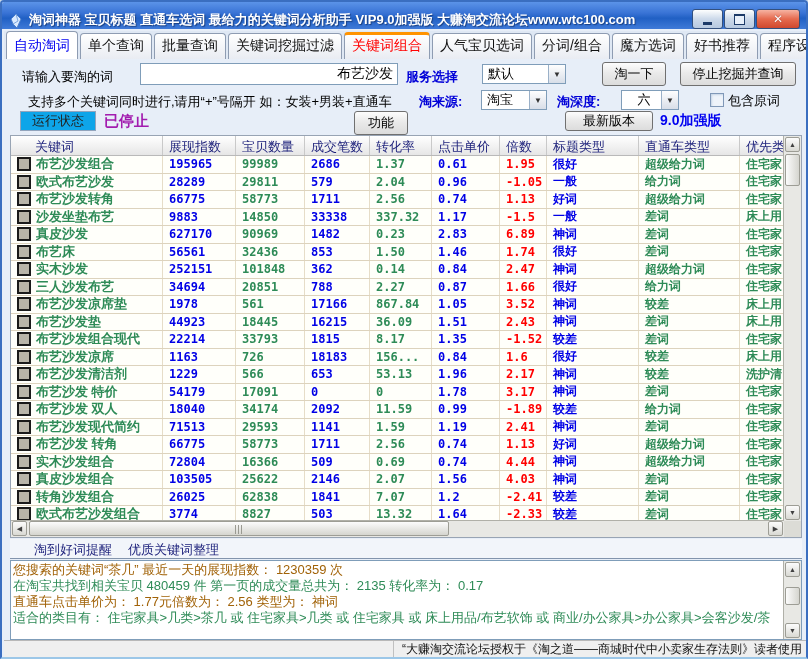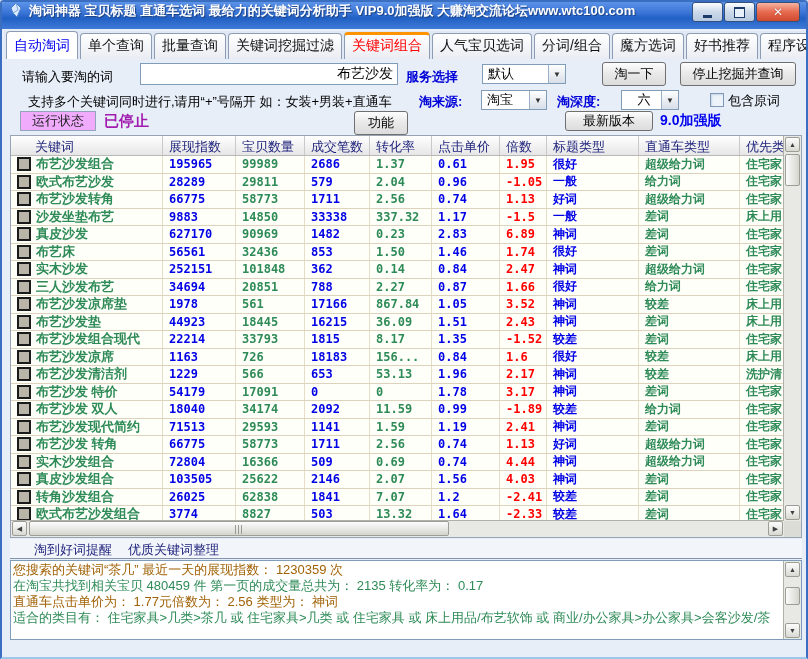--- a/index.html
+++ b/index.html
@@ -3,21 +3,21 @@
 <meta charset="utf-8">
 <style>
   html,body{margin:0;padding:0;background:#c8d8ea;}
   body{width:808px;height:659px;font-family:"Liberation Sans","DejaVu Sans",sans-serif;font-size:13px;}
   .win{position:absolute;left:0;top:0;width:808px;height:659px;box-sizing:border-box;
        border:2px solid #3a6ec0;border-bottom-color:#9cc7e8;border-radius:4px 4px 0 0;
        background:#e7eef8;overflow:hidden;}
   
   .titlebar{position:absolute;left:0;top:0;width:100%;height:27px;
     background:linear-gradient(#5b93e8 0%,#3a74d6 40%,#2160c4 60%,#3f7ad8 100%);
-    display:flex;align-items:flex-start;padding:0 6px;box-sizing:border-box;}
+    display:flex;align-items:flex-end;padding:0 6px;box-sizing:border-box;}
   .appicon{width:16px;height:16px;margin-right:5px;flex:0 0 auto;}
   .title{color:#fff;font-weight:bold;font-size:13px;text-shadow:1px 1px 1px #1a3f80;
     white-space:nowrap;overflow:hidden;flex:1;}
   .winbtns{display:flex;gap:1px;flex:0 0 auto;}
   .wbtn{width:29px;height:18px;border:1px solid #33507e;border-radius:3px;
     background:linear-gradient(#fdfefe,#ccd9ea 50%,#b7c9e0);display:flex;align-items:center;justify-content:center;cursor:pointer;}
   .wbtn.close{width:42px;background:linear-gradient(#f6b3a2,#e66a4e 50%,#d0482e);}
   .ico-min{width:9px;height:3px;background:#1c3a68;margin-top:8px;}
   .ico-max{width:9px;height:8px;border:1px solid #1c3a68;border-top-width:2px;background:#e8f0fa;}
   .ico-close{color:#fff;font-weight:bold;font-size:12px;text-shadow:0 0 1px #7a1008;}
@@ -37,21 +37,21 @@
     font-size:14px;padding:0 4px;font-family:inherit;}
   .select{position:absolute;height:20px;border:1px solid #7f9db9;background:#fff;
     display:flex;align-items:center;box-sizing:border-box;cursor:pointer;}
   .select .val{flex:1;padding-left:5px;font-size:13px;white-space:nowrap;}
   .select .drop{width:16px;height:100%;border-left:1px solid #9ab0c8;
     background:linear-gradient(#fefefe,#d8dee8);display:flex;align-items:center;justify-content:center;
     font-size:8px;color:#333;}
   .btn{position:absolute;border:1px solid #707070;border-radius:3px;
     background:linear-gradient(#fdfdfd,#eaeaea 45%,#dcdcdc);font-size:13px;
     display:flex;align-items:center;justify-content:center;cursor:pointer;color:#000;box-sizing:border-box;}
-  .statebox{position:absolute;border:1px solid #92a4bc;background:#f0abfc;
+  .statebox{position:absolute;border:1px solid #92a4bc;background:#0ea5e9;
     display:flex;align-items:center;justify-content:center;font-size:13px;color:#222;box-sizing:border-box;cursor:pointer;}
   .status-val{position:absolute;color:#a21caf;font-size:15px;font-weight:bold;}
   .ver{position:absolute;color:#0000f0;font-size:14px;font-weight:bold;}
   .wincb{display:inline-block;width:12px;height:12px;border:1px solid #8098b8;background:#eef3fa;
     vertical-align:-2px;margin-right:4px;box-shadow:inset 1px 1px 2px #c5d4e6;}
   
   .grid{position:absolute;left:6px;top:76px;width:792px;height:403px;background:#fffffa;
     border:1px solid #98a4b4;box-sizing:border-box;}
   .ghead{display:flex;height:19px;width:773px;background:linear-gradient(#ffffff,#e6e6e6);
     border-bottom:1px solid #b9b9b9;}
@@ -532,14 +532,17 @@
         </div>
       <div class="rsb">
         <span class="sbtn" style="left:1px;top:1px;width:15px;height:15px;">▲</span>
         <span class="thumb" style="left:1px;width:15px;bottom:34px;height:18px;"></span>
         <span class="sbtn" style="left:1px;bottom:1px;width:15px;height:15px;">▼</span>
       </div>
     </div>
 
   </div>
 
+  <div class="statusbar">
+    <span class="stext">“大赚淘交流论坛授权于《淘之道——商城时代中小卖家生存法则》读者使用</span>
+  </div>
 
 </div>
 
 </body></html>

